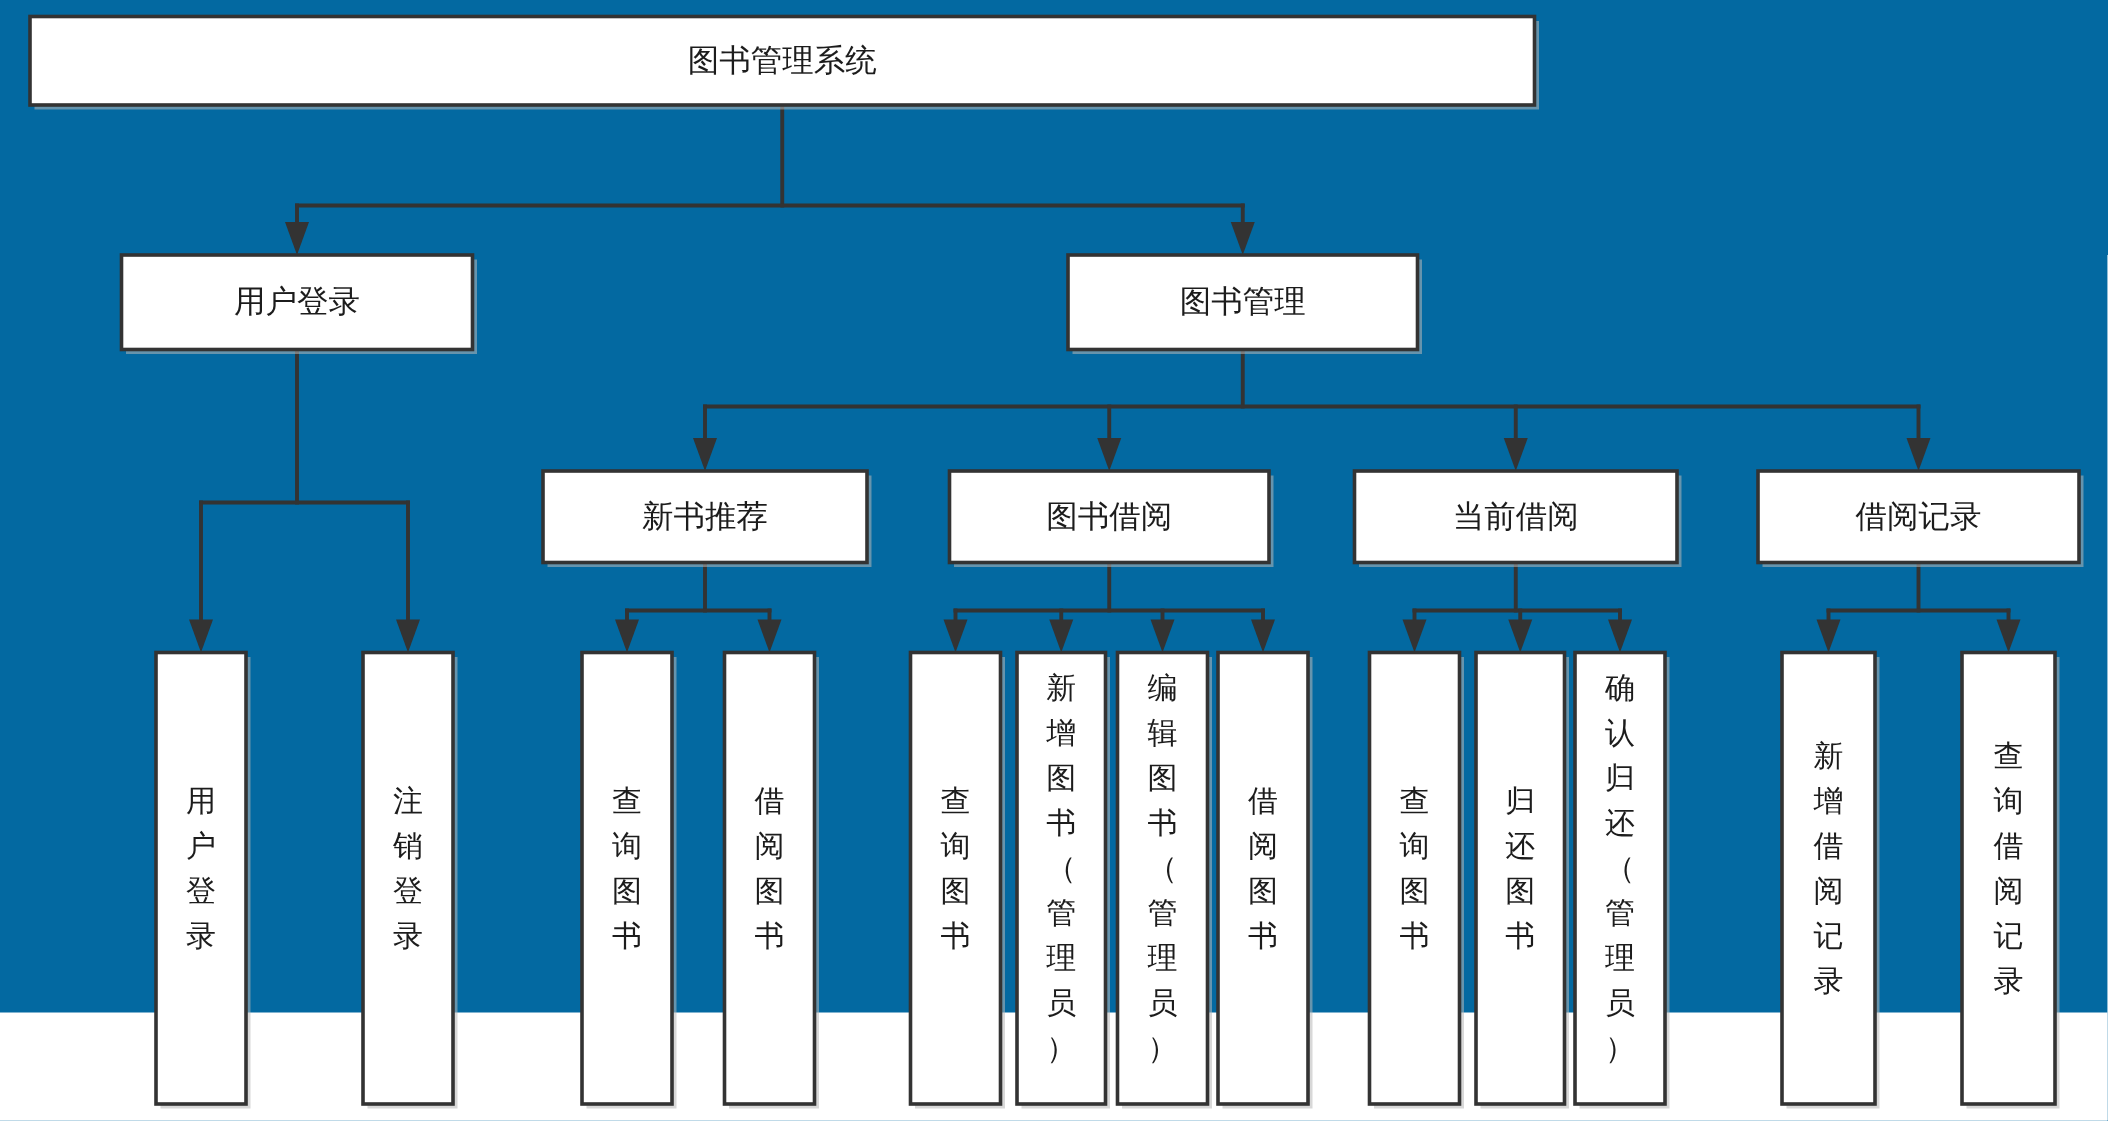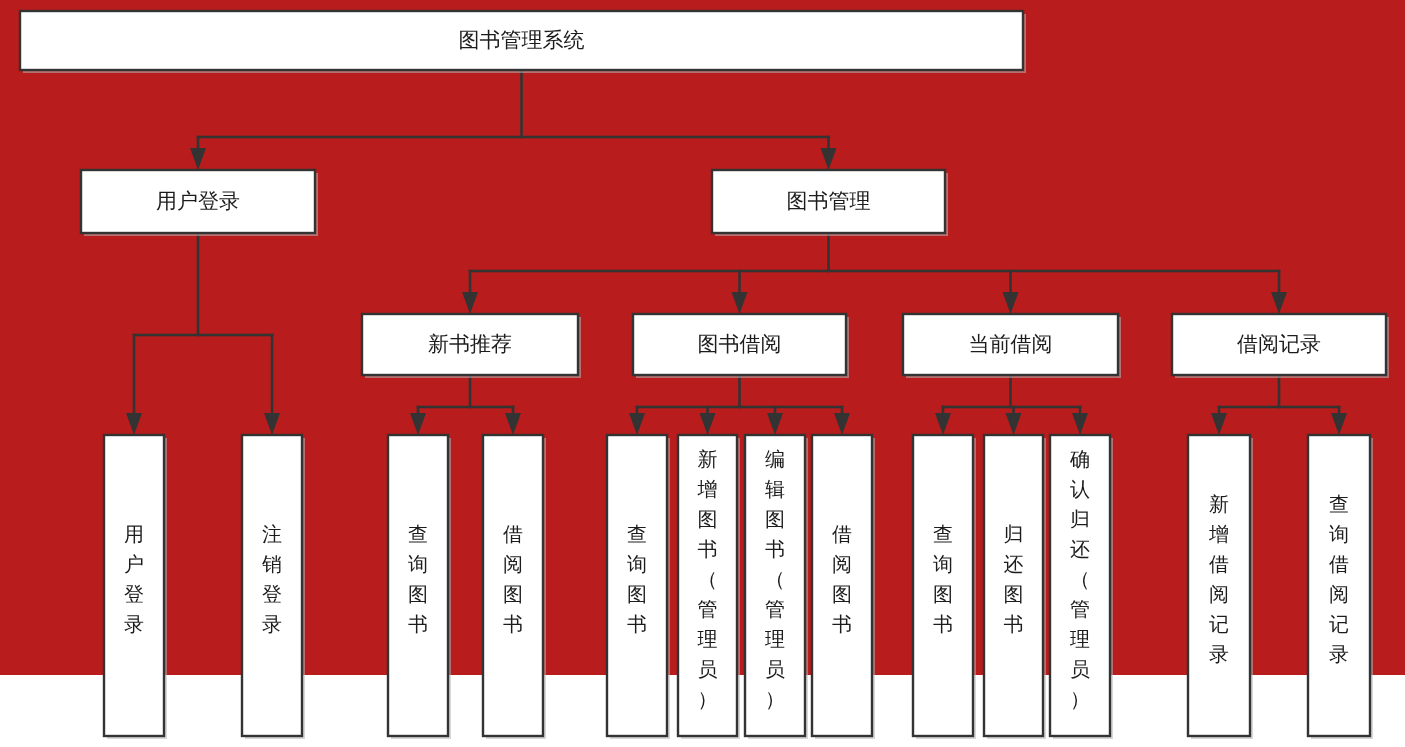--- a/index.html
+++ b/index.html
@@ -10,21 +10,21 @@
   body {
     width: 1405px;
     height: 747px;
     font-family: "Liberation Sans", "DejaVu Sans", sans-serif;
     overflow: hidden;
   }
   #diagram-root {
     position: relative;
     width: 1405px;
     height: 675px;
-    background: #b91c1c;
+    background: #0369a1;
   }
   svg.diagram-canvas {
     position: absolute;
     left: 0;
     top: 0;
     width: 1405px;
     height: 747px;
   }
   .node-box {
     fill: #ffffff;

